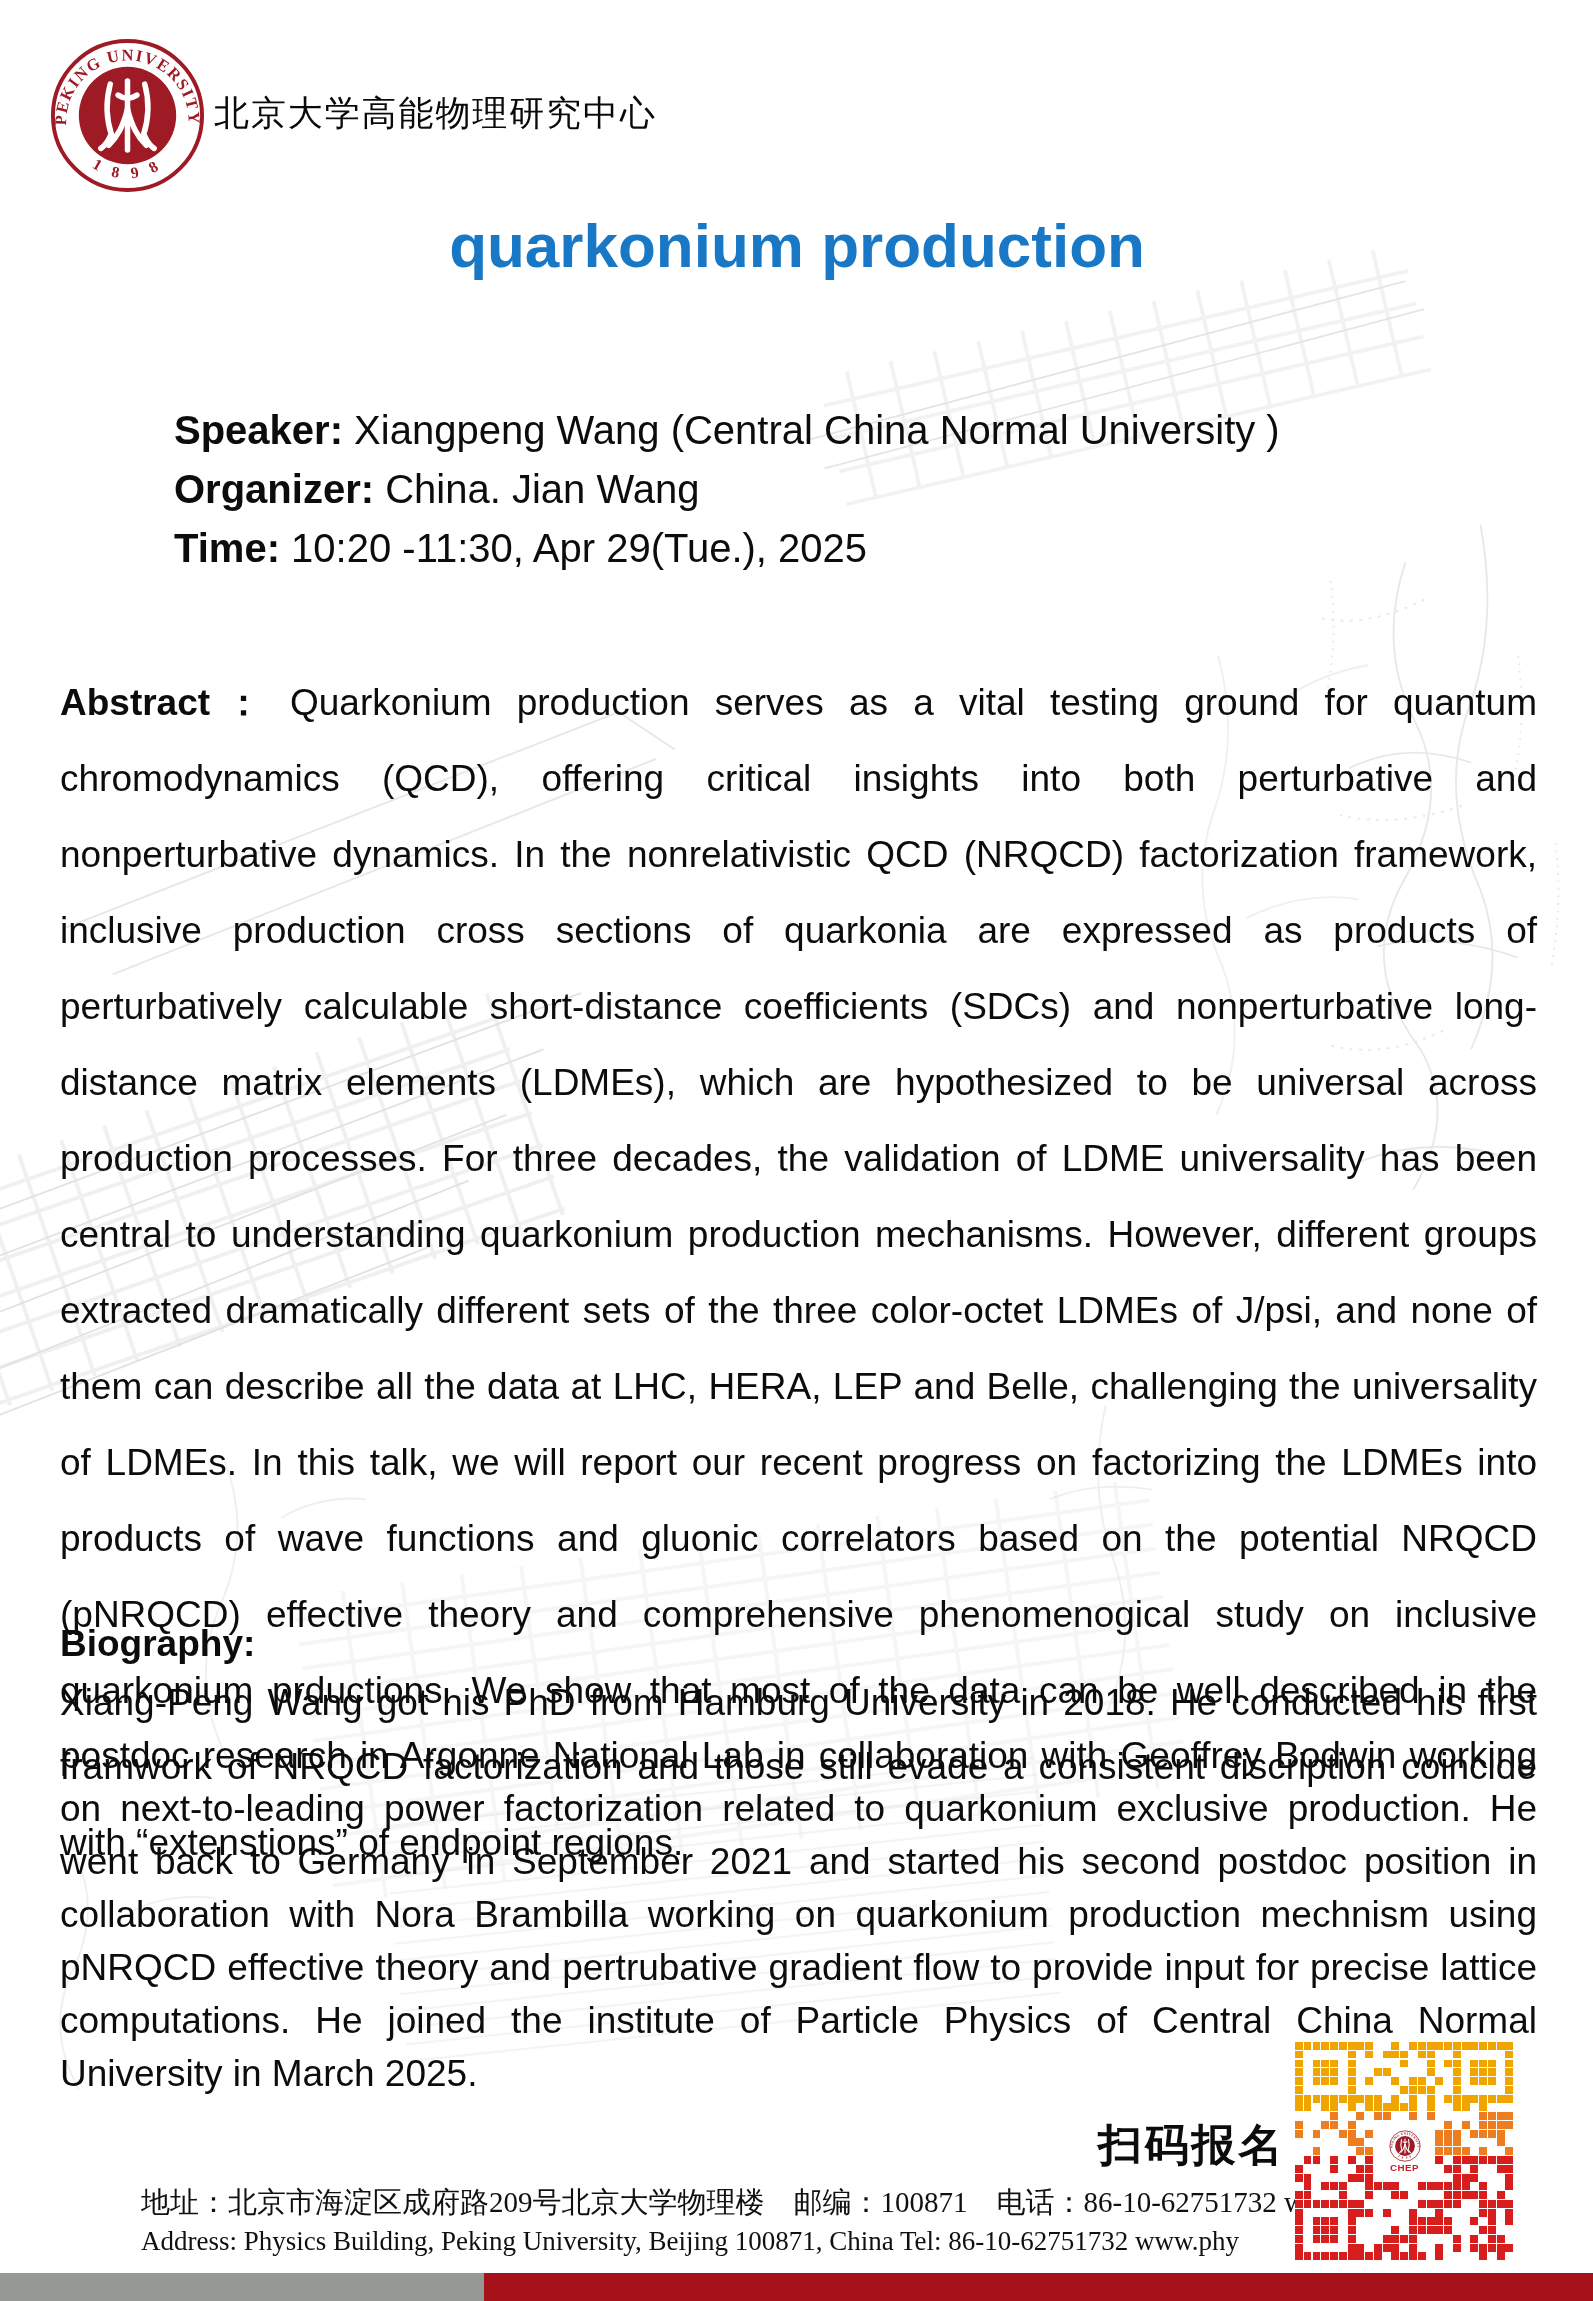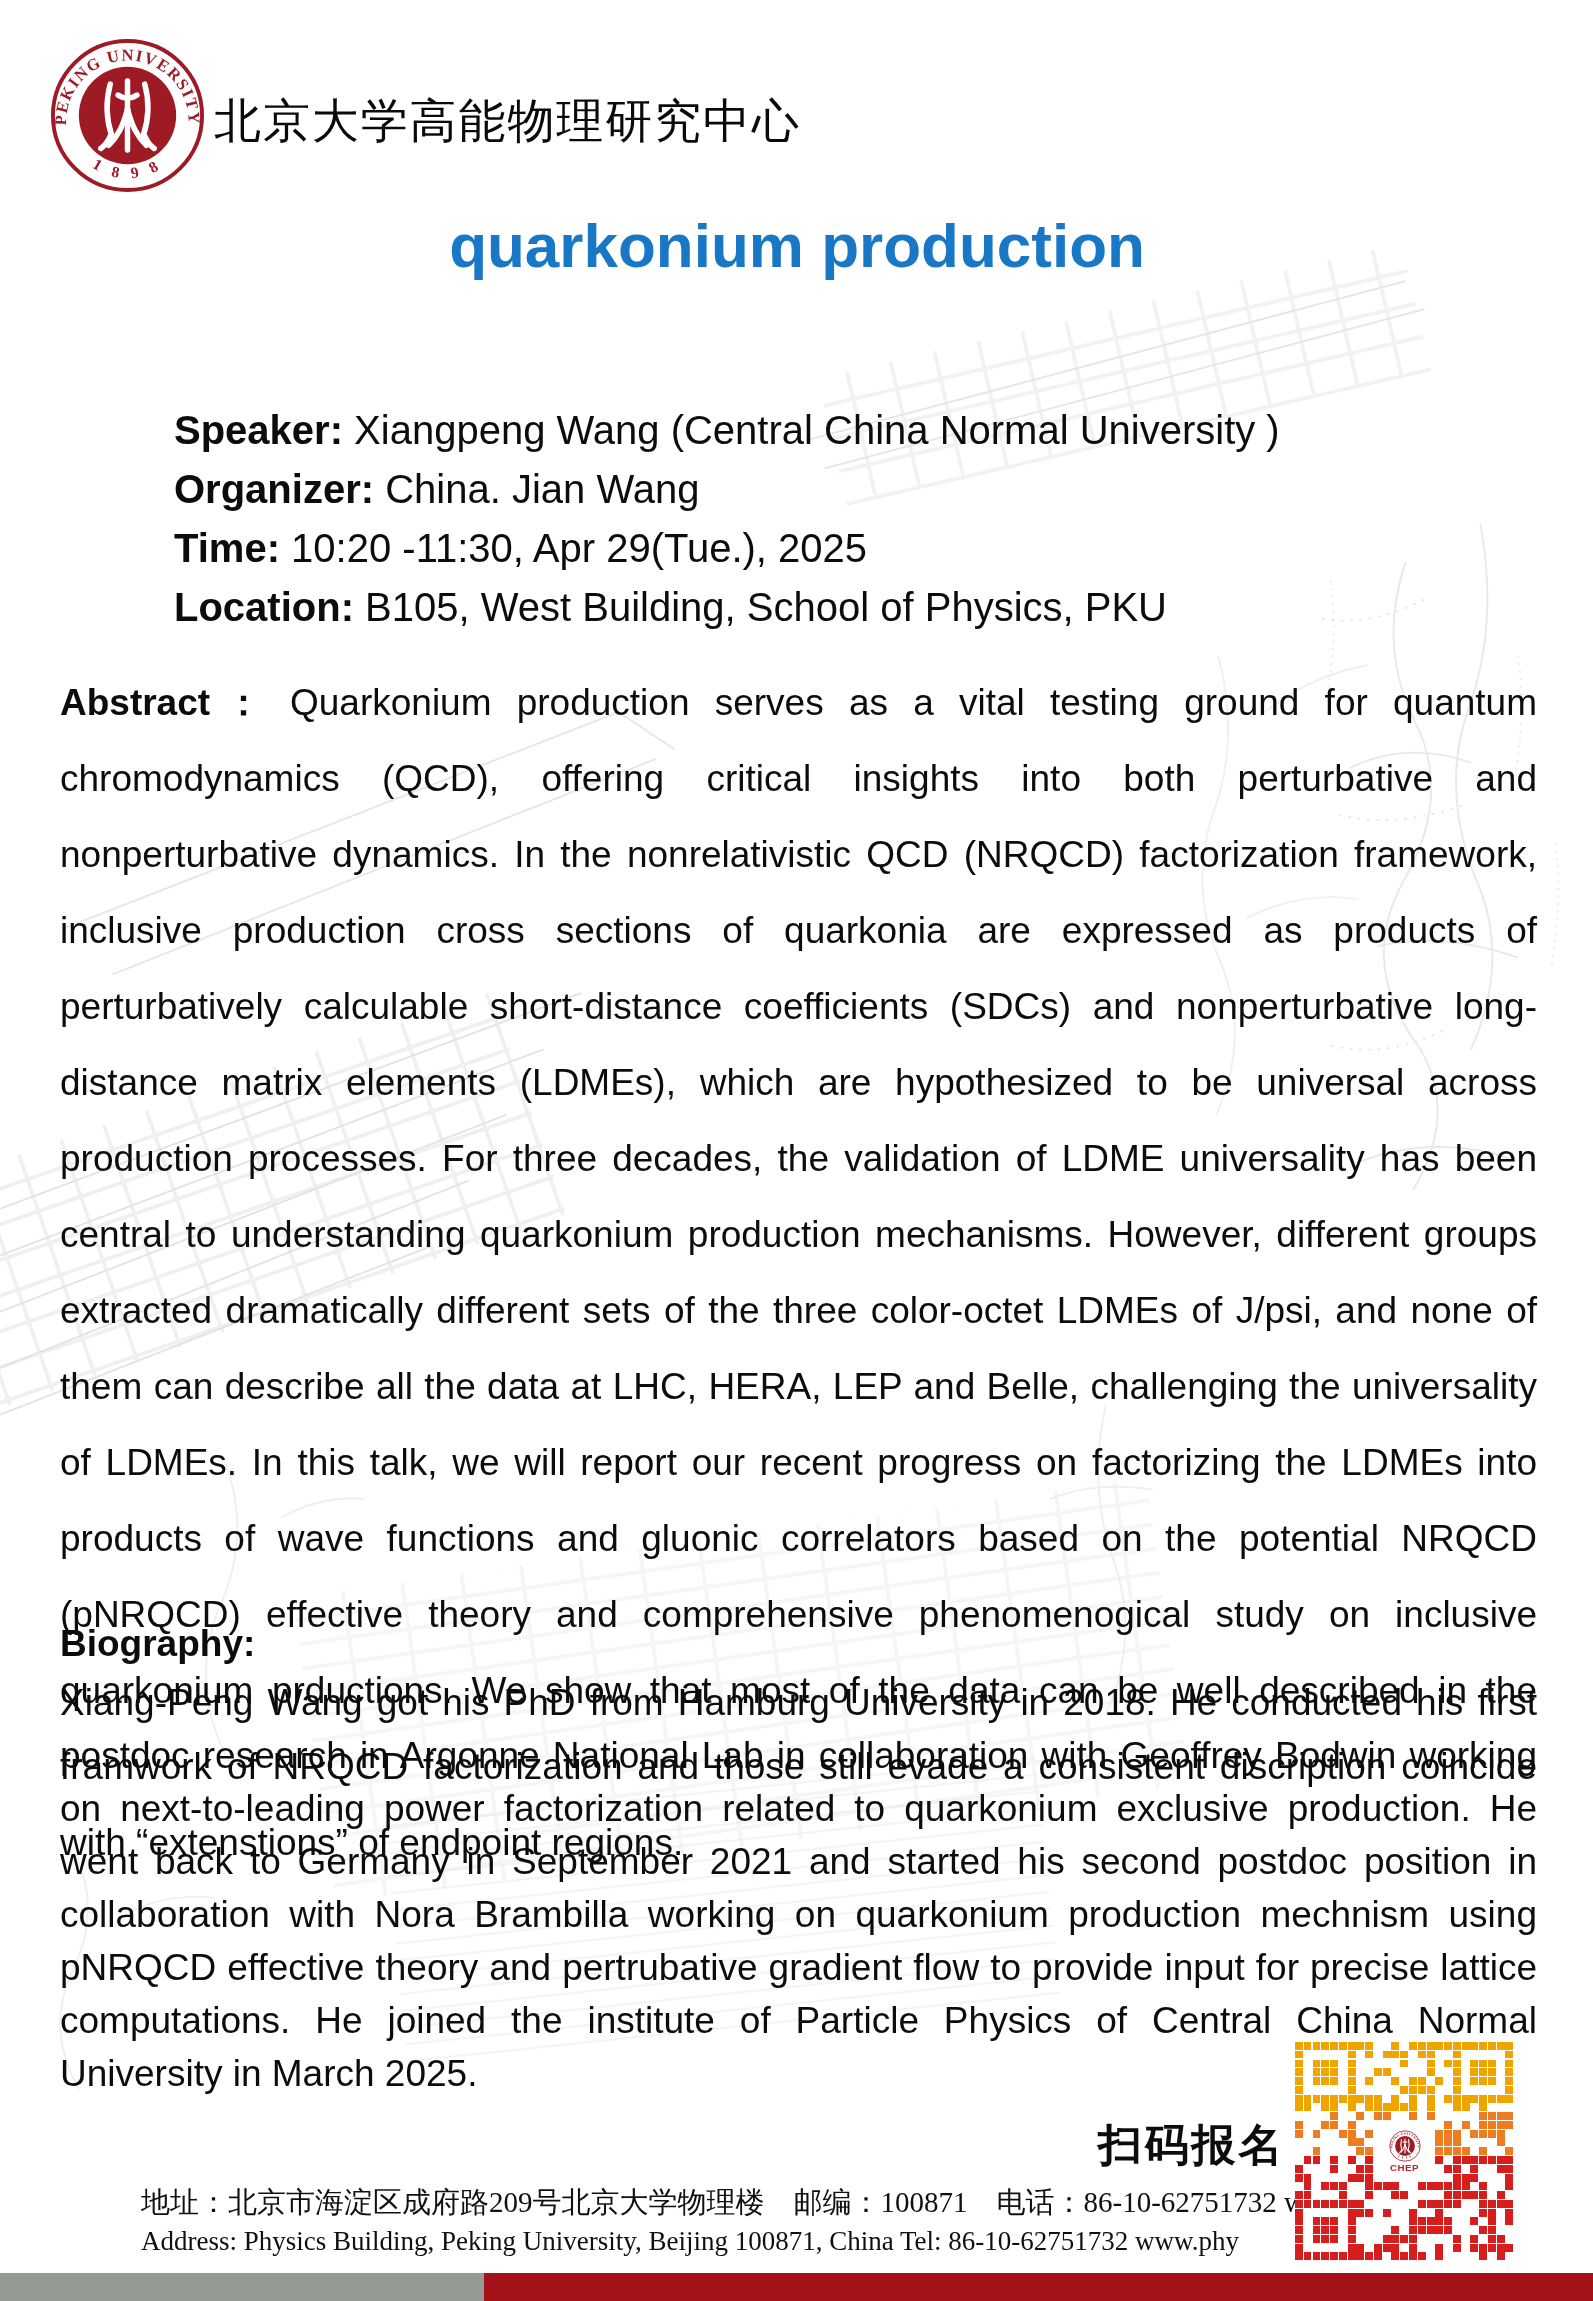--- a/index.html
+++ b/index.html
@@ -5,21 +5,21 @@
   html,body{margin:0;padding:0;background:#e8e8e8;}
   .page{
     position:relative;width:1594px;height:2302px;background:#ffffff;
     overflow:hidden;font-family:"Liberation Sans",sans-serif;color:#0c0c0c;
   }
   
   .watermark{position:absolute;left:0;top:0;pointer-events:none;}
   
   .logo-box{position:absolute;left:49px;top:37px;width:157px;height:157px;}
   .org-name{
-    position:absolute;left:214px;top:90px;font-size:47px;letter-spacing:1.9px;
+    position:absolute;left:214px;top:90px;font-size:35px;letter-spacing:1.9px;
     font-weight:500;color:#0a0a0a;white-space:nowrap;
   }
   
   .title{
     position:absolute;left:0;top:199px;width:1594px;text-align:center;
     font-weight:bold;font-size:62px;line-height:94px;color:#1878c6;
     letter-spacing:0px;
   }
   
   .details{position:absolute;left:174px;top:401px;font-size:40px;line-height:59px;}
@@ -146,24 +146,20 @@
       <span class="lbl">Speaker:</span>
       <span>Xiangpeng Wang (Central China Normal University )</span>
     </div>
     <div>
       <span class="lbl">Organizer:</span>
       <span>China. Jian Wang</span>
     </div>
     <div>
       <span class="lbl">Time:</span>
       <span>10:20 -11:30, Apr 29(Tue.), 2025</span>
-    </div>
-    <div>
-      <span class="lbl">Location:</span>
-      <span>B105, West Building, School of Physics, PKU</span>
     </div>
   </div>
 
   <div class="abstract">
     <span class="lbl">Abstract：</span><span>Quarkonium production serves as a vital testing ground for quantum chromodynamics (QCD), offering critical insights into both perturbative and nonperturbative dynamics. In the nonrelativistic QCD (NRQCD) factorization framework, inclusive production cross sections of quarkonia are expressed as products of perturbatively calculable short-distance coefficients (SDCs) and nonperturbative long-distance matrix elements (LDMEs), which are hypothesized to be universal across production processes. For three decades, the validation of LDME universality has been central to understanding quarkonium production mechanisms. However, different groups extracted dramatically different sets of the three color-octet LDMEs of J/psi, and none of them can describe all the data at LHC, HERA, LEP and Belle, challenging the universality of LDMEs. In this talk, we will report our recent progress on factorizing the LDMEs into products of wave functions and gluonic correlators based on the potential NRQCD (pNRQCD) effective theory and comprehensive phenomenogical study on inclusive quarkonium prductions. We show that most of the data can be well described in the framwork of NRQCD factorization and those still evade a consistent discription coincide  with  “extenstions” of endpoint regions.</span>
   </div>
 
   <div class="bio">
     <span class="lbl">Biography:</span>
     <span>Xiang-Peng Wang got his PhD from Hamburg University in 2018. He conducted his first postdoc research in Argonne National Lab in collaboration with Geoffrey Bodwin working on next-to-leading power factorization related to quarkonium exclusive production. He went back to Germany in September 2021 and started his second postdoc position in collaboration with Nora Brambilla working on quarkonium production mechnism using pNRQCD effective theory and pertrubative gradient flow to provide input for precise lattice computations. He joined the institute of Particle Physics of Central China Normal University in March 2025.</span>

